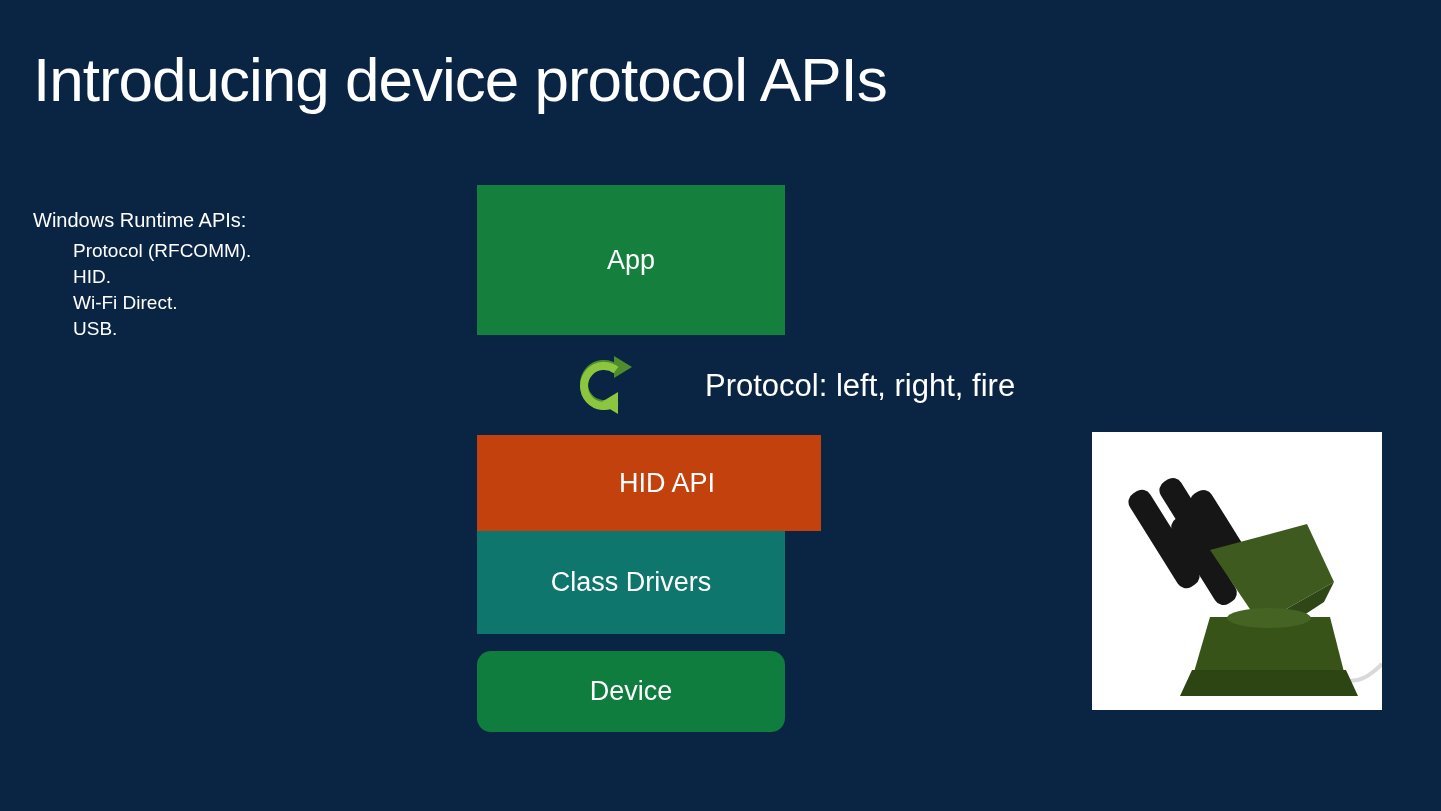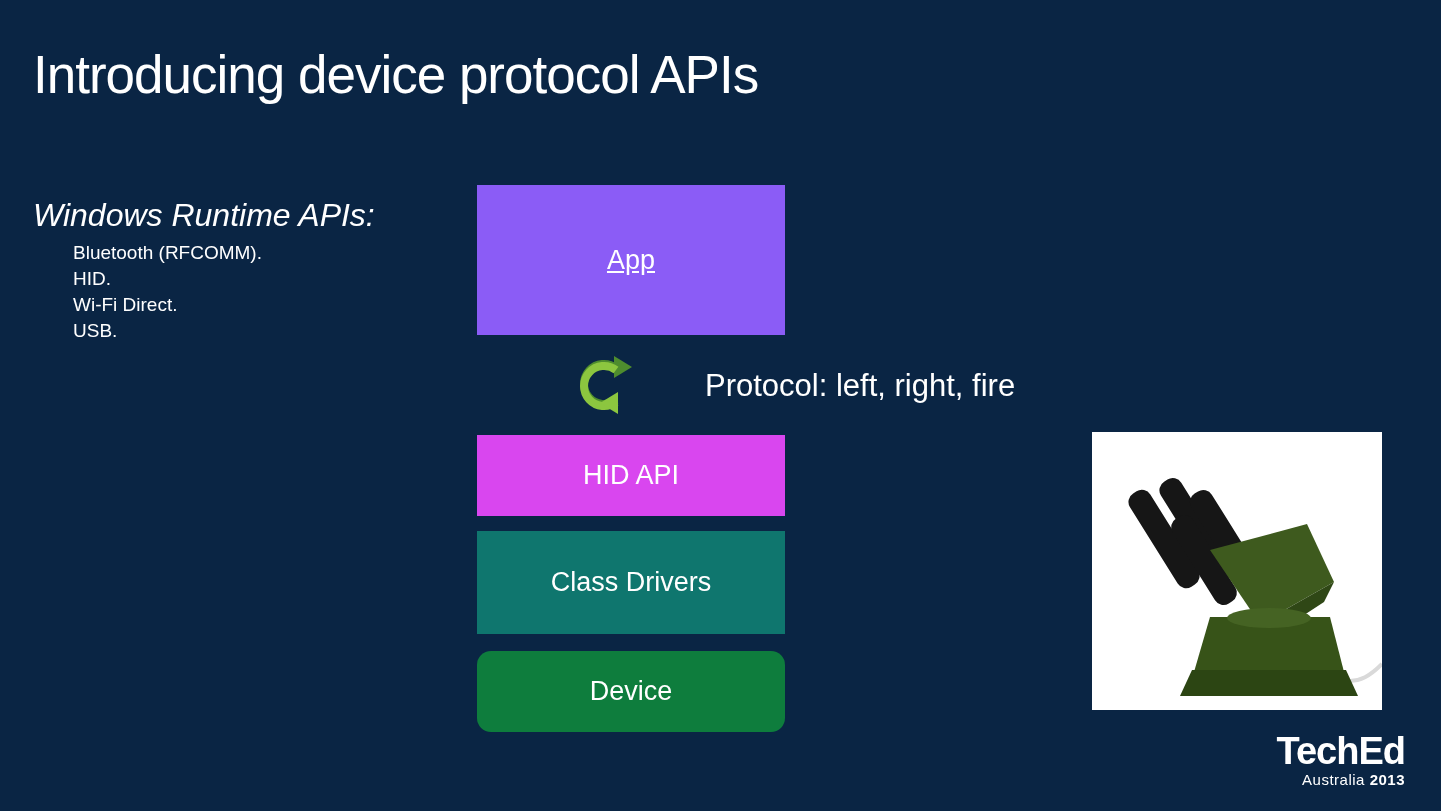--- a/index.html
+++ b/index.html
@@ -12,60 +12,59 @@
     width:1441px;
     height:811px;
     background:#0a2544;
     overflow:hidden;
     color:#ffffff;
   }
   .title{
     position:absolute;
     left:33px;
     top:44px;
-    font-size:53px;
+    font-size:62px;
     font-weight:400;
     letter-spacing:-1px;
     margin:0;
     color:#ffffff;
     white-space:nowrap;
   }
   .left-panel{
     position:absolute;
     left:33px;
     top:197px;
     width:420px;
   }
   .left-heading{
-    font-size:32px;
+    font-size:20px;
     font-weight:400;
-    margin:0 0 6px 0;
-    font-style:italic;
+    margin:12px 0 6px 0;
   }
   .left-list{
     margin:0;
     padding:0 0 0 40px;
     list-style:none;
   }
   .left-list li{
     font-size:19px;
     line-height:26px;
   }
   .box{
     position:absolute;
     left:477px;
     width:308px;
     display:flex;
     align-items:center;
     justify-content:center;
     font-size:27px;
     color:#ffffff;
   }
-  .box-app{ top:185px; height:150px; background:#8b5cf6;text-decoration:underline; }
-  .box-hid{ top:435px; height:81px; background:#d946ef; }
+  .box-app{ top:185px; height:150px; background:#15803d; }
+  .box-hid{ top:435px; height:96px; background:#c2410c;padding-left:36px; }
   .box-class{ top:531px; height:103px; background:#0f766e; }
   .box-device{ top:651px; height:81px; background:#0e7d3d;border-radius:14px; }
   .sync-icon{
     position:absolute;
     left:560px;
     top:342px;
     width:112px;
     height:86px;
   }
   .protocol-caption{
@@ -107,21 +106,21 @@
 </head>
 <body>
 
 <div class="slide">
 
   <h1 class="title">Introducing device protocol APIs</h1>
 
   <div class="left-panel">
     <p class="left-heading">Windows Runtime APIs:</p>
     <ul class="left-list">
-      <li>Bluetooth (RFCOMM).</li>
+      <li>Protocol (RFCOMM).</li>
       <li>HID.</li>
       <li>Wi-Fi Direct.</li>
       <li>USB.</li>
     </ul>
   </div>
 
   <div class="box box-app">
     <span>App</span>
   </div>
 
@@ -161,21 +160,14 @@
       <polygon points="118,118 215,92 242,150 168,192" fill="#3e5a1e"></polygon>
       <polygon points="168,192 242,150 232,170 180,204" fill="#2f4716"></polygon>
       <ellipse cx="182" cy="198" rx="34" ry="14" fill="#33501a"></ellipse>
 
       <polygon points="118,185 238,185 252,240 102,240" fill="#375318"></polygon>
       <polygon points="100,238 254,238 266,264 88,264" fill="#2c4513"></polygon>
       <ellipse cx="177" cy="186" rx="42" ry="10" fill="#456323"></ellipse>
     </svg>
   </div>
 
-  <div class="logo">
-    <div class="logo-brand">TechEd</div>
-    <div class="logo-sub">
-      <span class="region">Australia</span>
-      <span class="year">2013</span>
-    </div>
-  </div>
 
 </div>
 
 </body></html>

